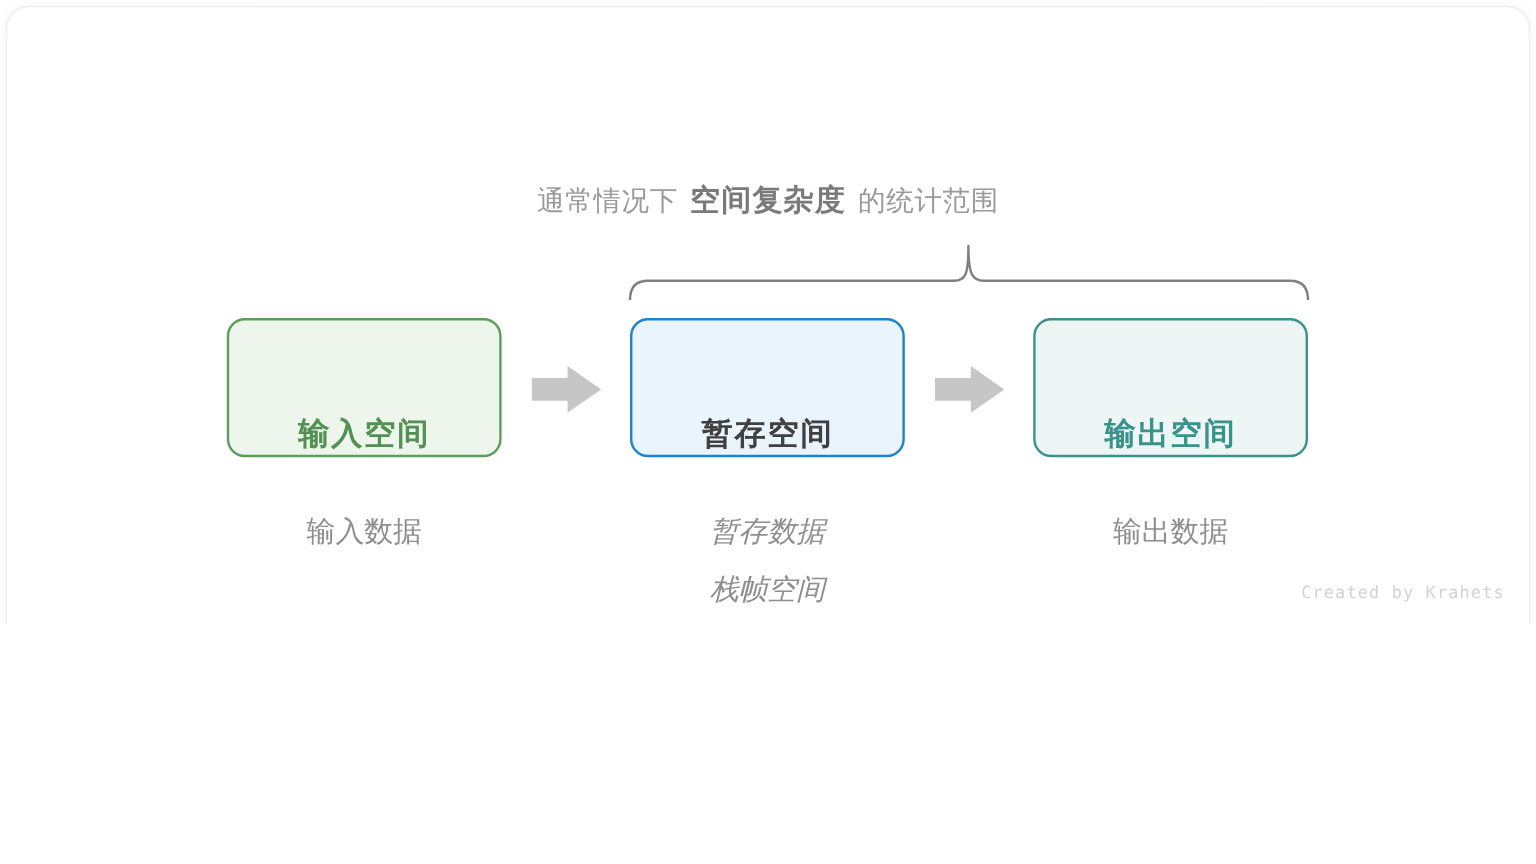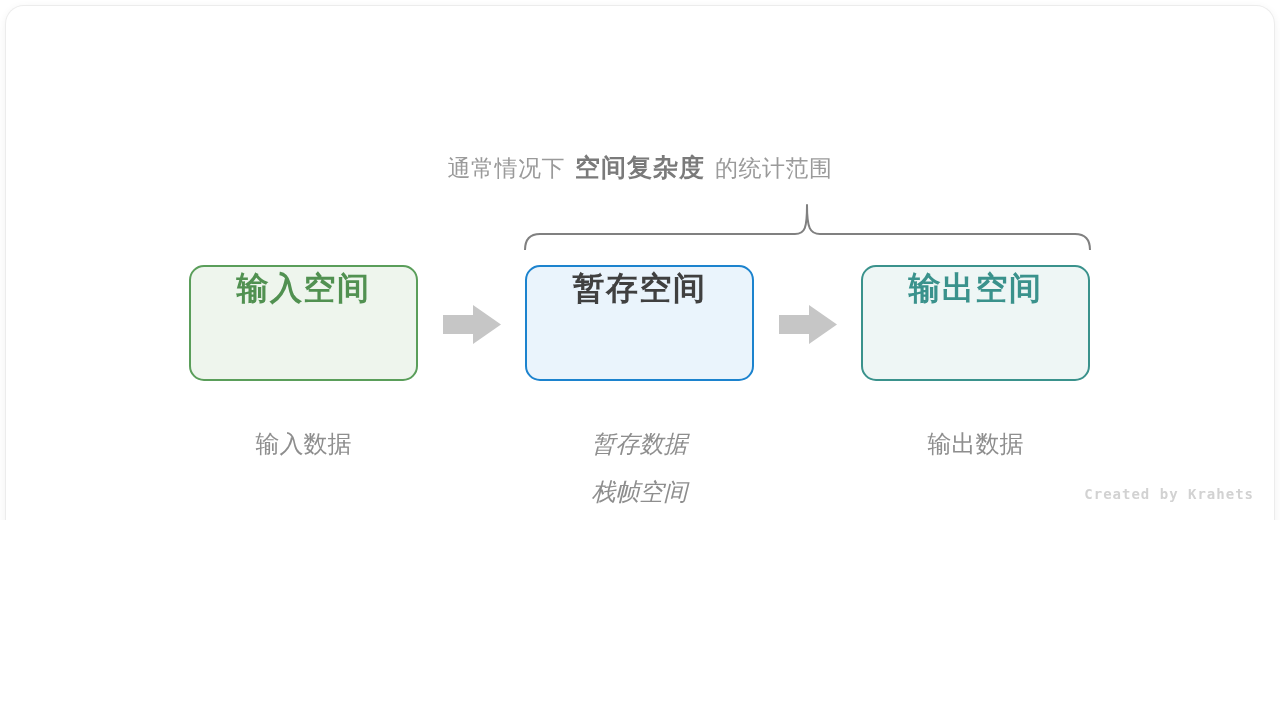--- a/index.html
+++ b/index.html
@@ -76,23 +76,23 @@
   .box {
     position: absolute;
     top: 0;
     width: 229px;
     height: 116px;
     box-sizing: border-box;
     border-radius: 15px;
     border-width: 2px;
     border-style: solid;
     display: flex;
-    align-items: flex-start;
+    align-items: flex-end;
     justify-content: center;
-    font-size: 32px;
+    font-size: 26px;
     font-weight: 700;
     letter-spacing: 1.5px;
   }
 
   .box-input  { left: 189px; }
   .box-temp   { left: 525px; }
   .box-output { left: 861px; border-radius: 15px; }
 
   
   .arrow {
@@ -122,21 +122,20 @@
 
   
   .watermark {
     position: absolute;
     right: 26px;
     bottom: 18px;
     color: #d2d2d2;
     font-family: "DejaVu Sans Mono", "Liberation Mono", monospace;
     font-size: 14px;
     letter-spacing: 1px;
-    font-weight: bold;
   }
 </style>
 </head>
 <body>
 
 <div id="canvas">
   <div class="card"></div>
 
   <div class="heading">
     <span class="seg-normal">通常情况下</span><span class="seg-emph">空间复杂度</span><span class="seg-normal">的统计范围</span>

